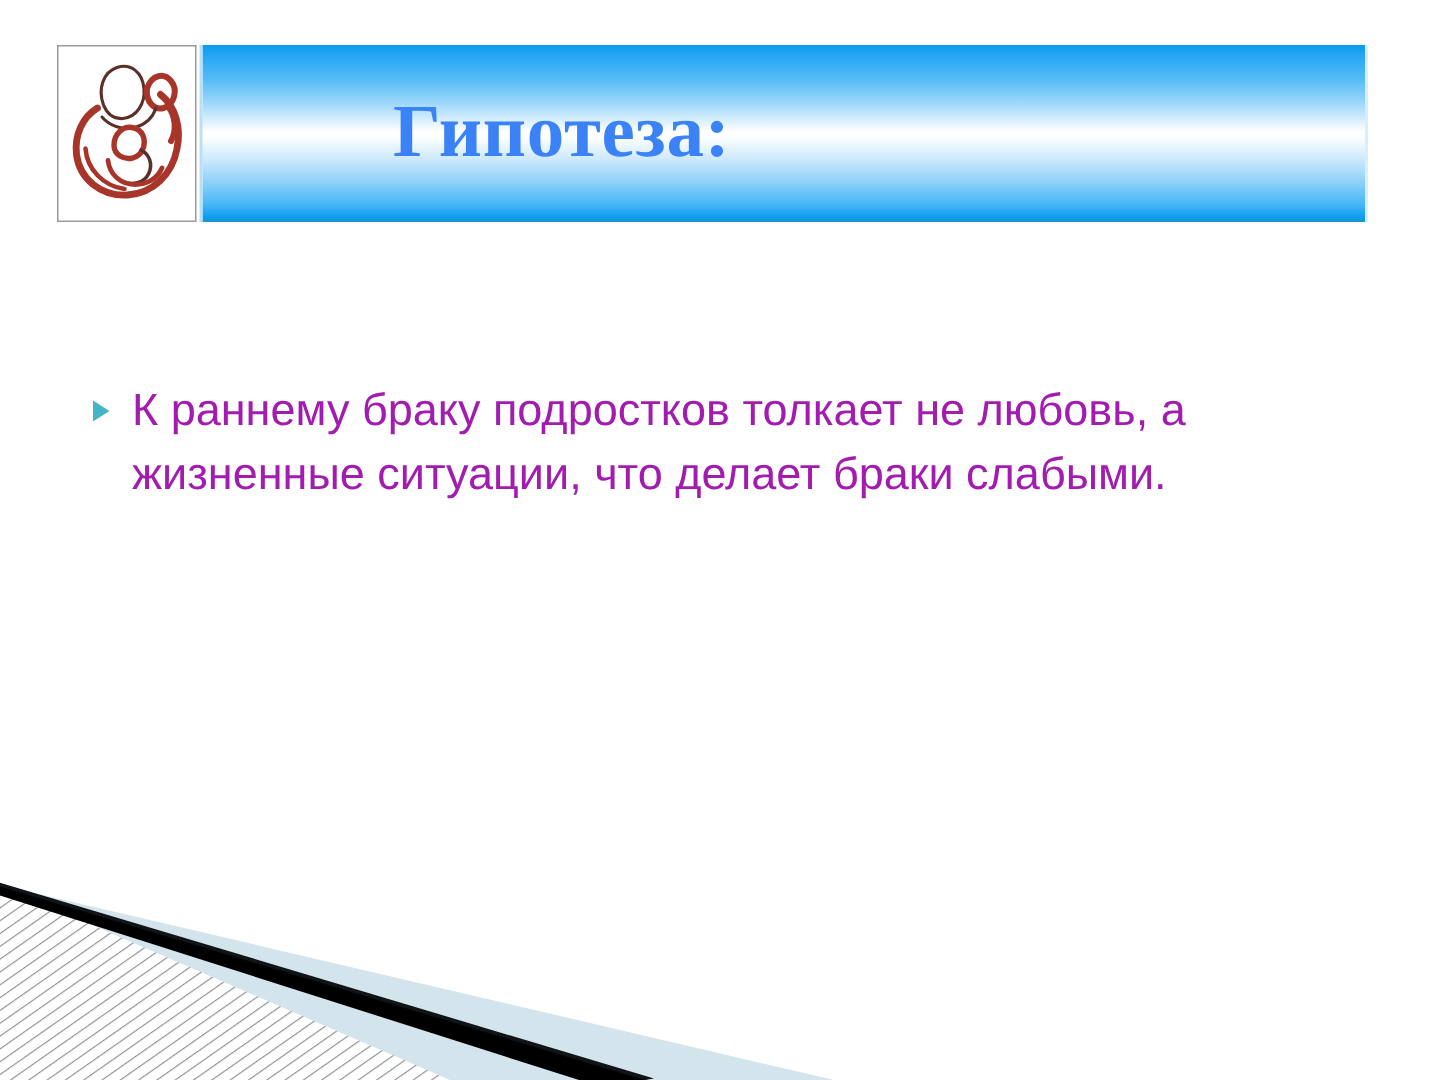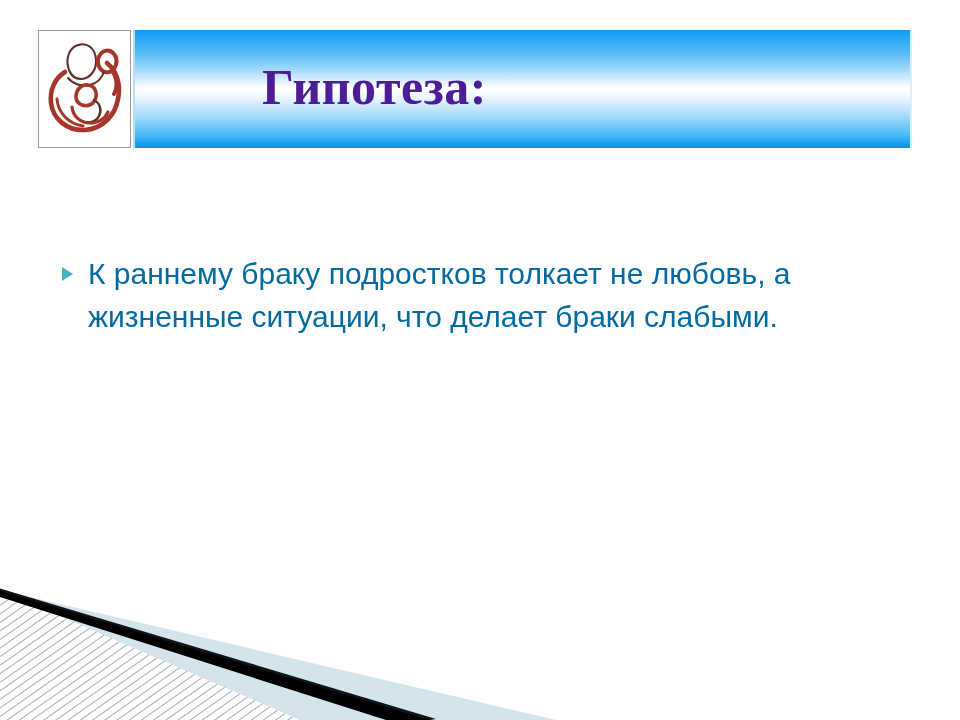--- a/index.html
+++ b/index.html
@@ -85,21 +85,21 @@
     height: 114px;
     display: flex;
     align-items: center;
     justify-content: center;
     padding-right: 296px;
     box-sizing: border-box;
     font-family: "Liberation Serif", "DejaVu Serif", serif;
     font-weight: bold;
     font-size: 50px;
     line-height: 1;
-    color: #4c1d95;
+    color: #3b82f6;
     letter-spacing: 0.5px;
     white-space: nowrap;
   }
 
   
   .content {
     position: absolute;
     left: 58px;
     top: 252px;
     width: 830px;
@@ -125,21 +125,21 @@
     border-top: 7px solid transparent;
     border-bottom: 7px solid transparent;
     margin-left: 4px;
   }
 
   .bullet-text {
     flex: 1 1 auto;
     font-family: "Liberation Sans", "DejaVu Sans", sans-serif;
     font-size: 30px;
     line-height: 43px;
-    color: #0369a1;
+    color: #a21caf;
     max-width: 770px;
   }
 
   
   .decor {
     position: absolute;
     left: 0;
     bottom: 0;
     width: 960px;
     height: 175px;

